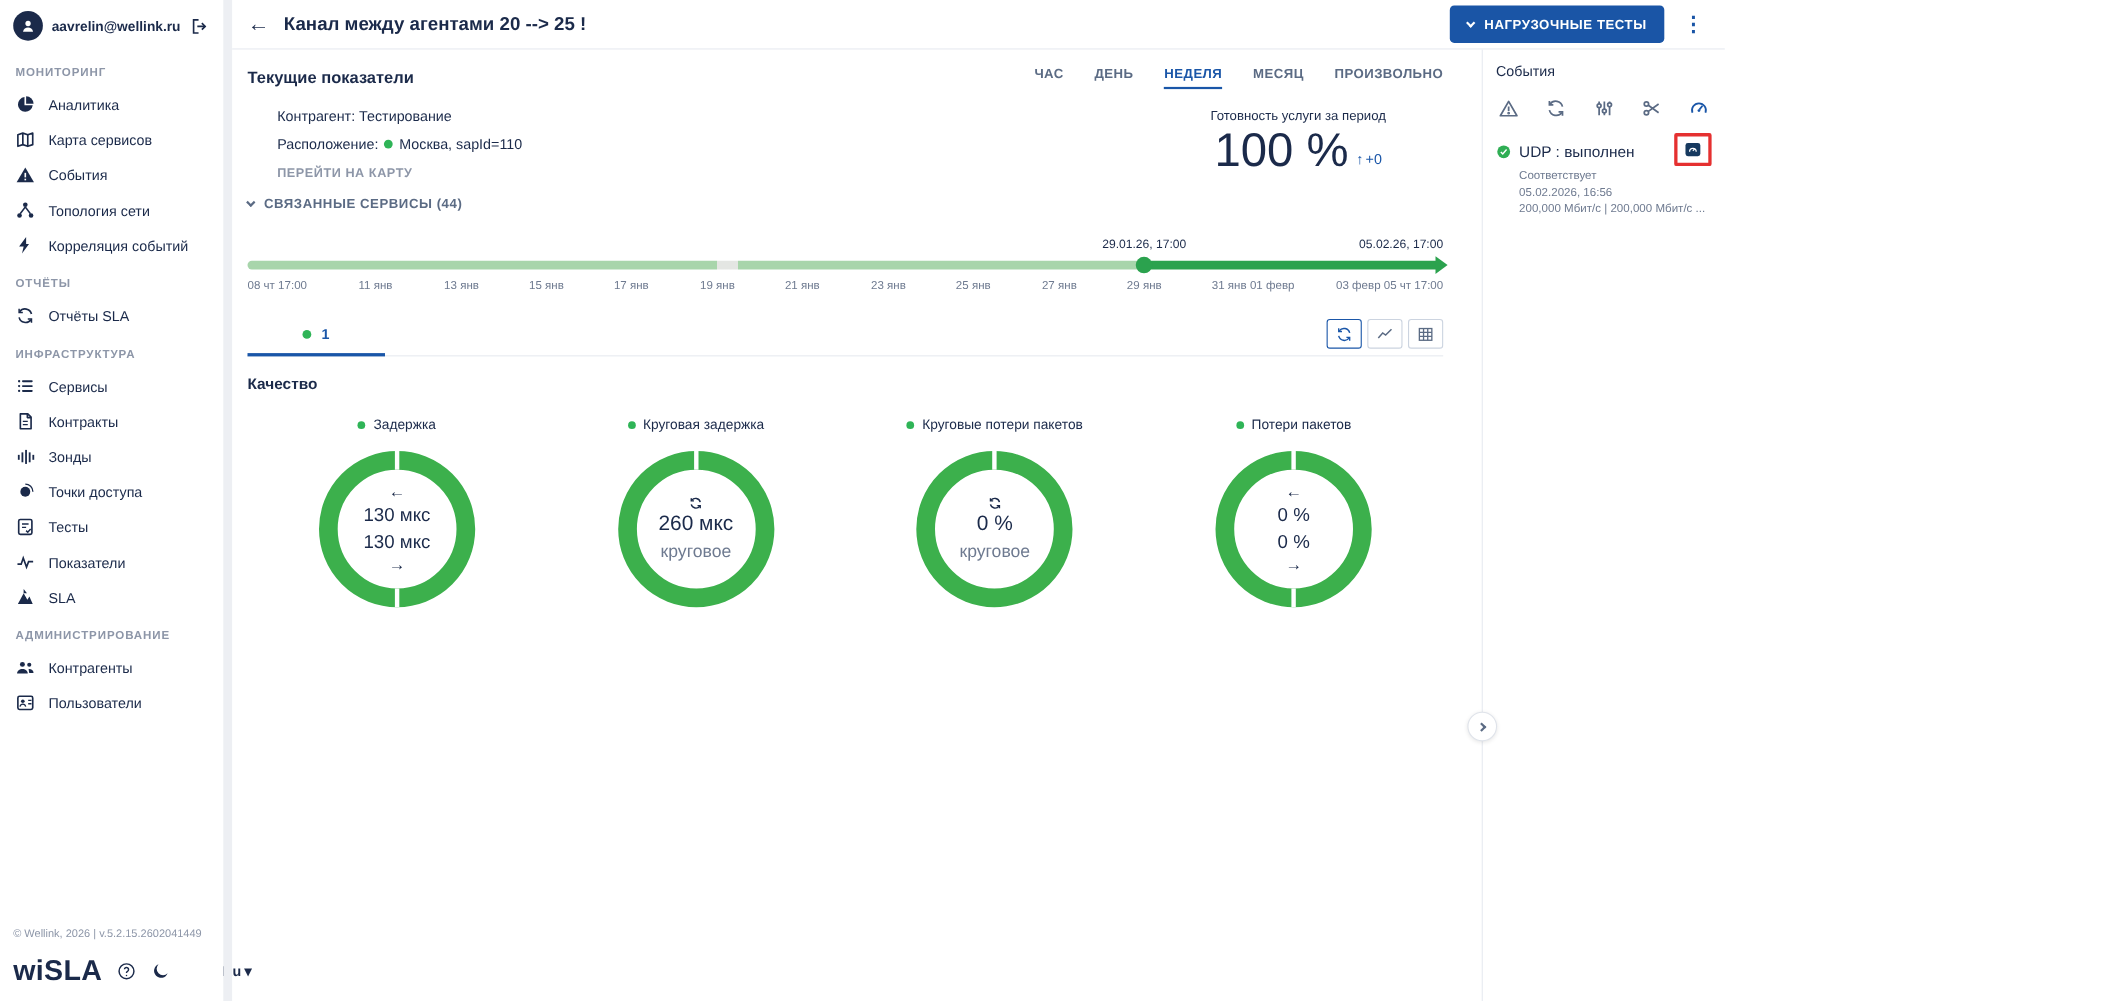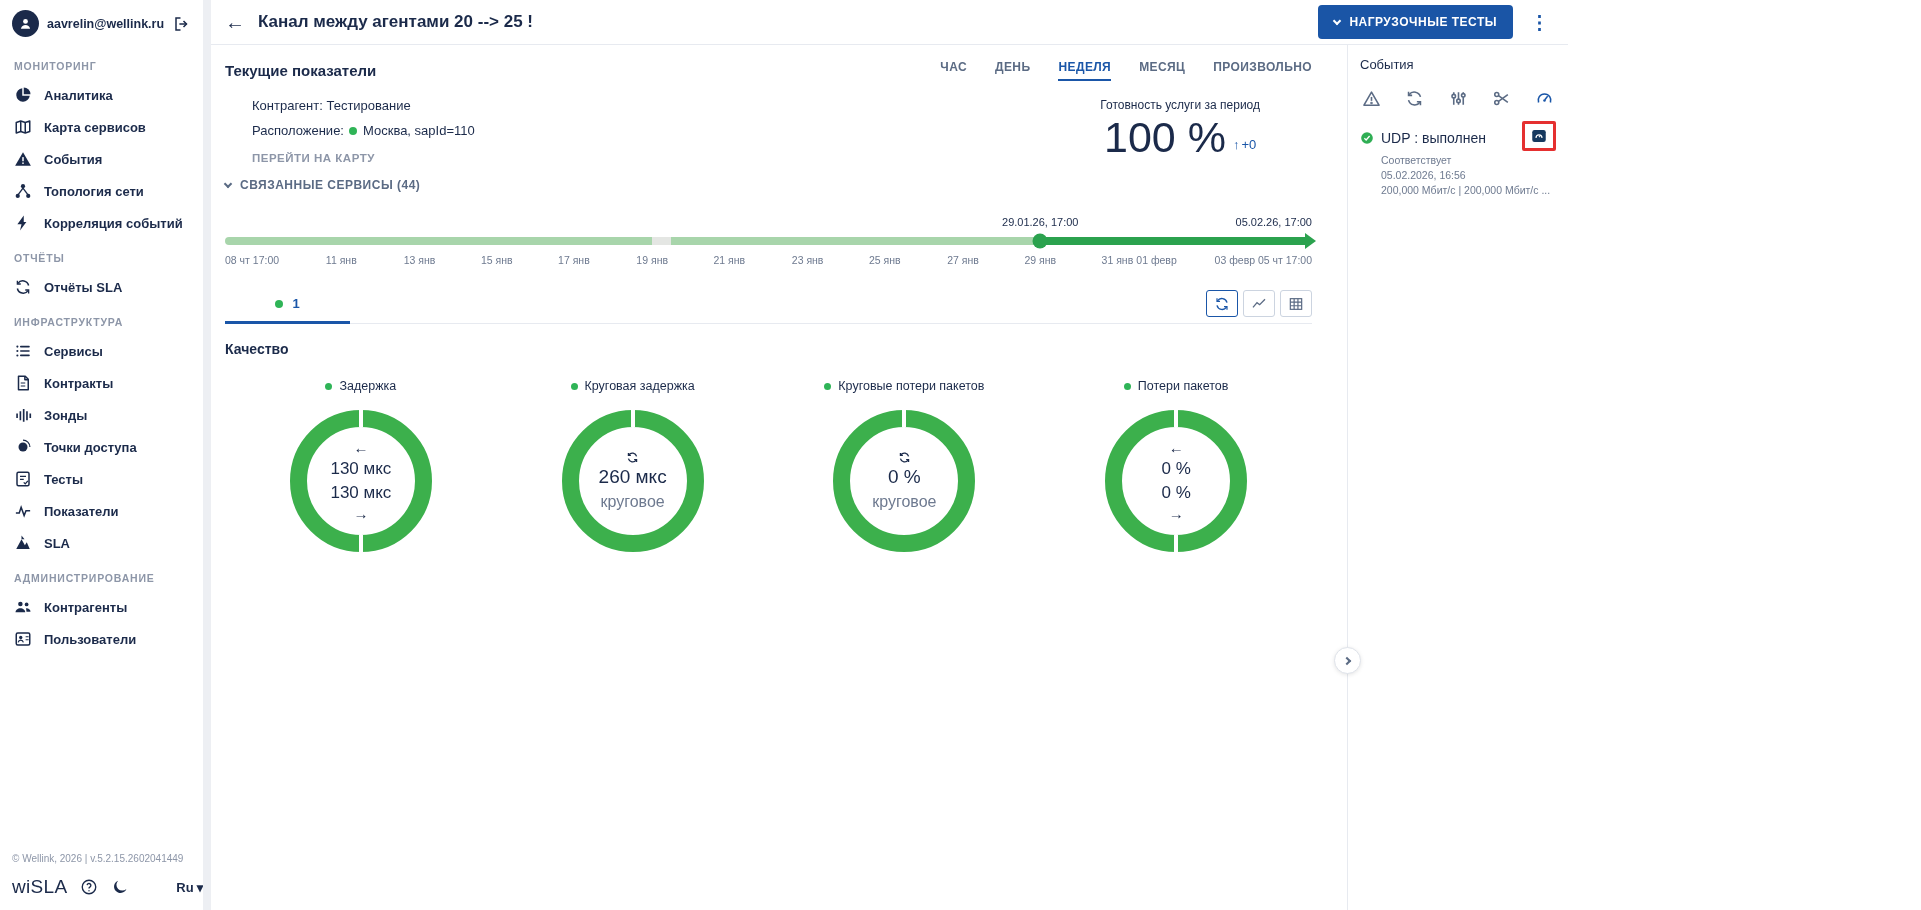--- a/index.html
+++ b/index.html
@@ -13,26 +13,26 @@
   
   .sidebar { width:203px; flex:none; display:flex; flex-direction:column; background:#fff; }
   .sb-top { display:flex; align-items:center; gap:8px; padding:10px 12px 8px 12px; }
   .avatar { width:27px; height:27px; border-radius:50%; background:#1b2a4a; display:flex; align-items:center; justify-content:center; flex:none; }
   .avatar svg { width:17px; height:17px; }
   .sb-email { font-size:12.5px; font-weight:700; flex:1; white-space:nowrap; }
   .exit-btn { color:#1b2a4a; cursor:pointer; display:flex; }
   .exit-btn svg { width:18px; height:18px; }
   .sb-nav { flex:1; padding-top:2px; }
   .sb-sec { font-size:10.5px; font-weight:700; color:#8d96a8; letter-spacing:.8px; padding:13px 14px 7px 14px; }
-  .sb-item { display:flex; align-items:center; gap:12px; padding:7px 14px; font-size:13px; font-weight:700; cursor:pointer; white-space:nowrap; }
+  .sb-item { display:flex; align-items:center; gap:12px; padding:7px 14px; font-size:13px; font-weight:400; cursor:pointer; white-space:nowrap; }
   .sb-item svg { width:18px; height:18px; flex:none; }
   .sb-foot { padding:6px 12px 12px 12px; }
   .sb-ver { font-size:10px; color:#8d96a8; margin-bottom:12px; white-space:nowrap; }
   .sb-bottom { display:flex; align-items:center; gap:13px; }
-  .logo { font-size:19px; font-weight:400; letter-spacing:.3px; flex:1; cursor:pointer; }
+  .logo { font-size:26px; font-weight:700; letter-spacing:.3px; flex:1; cursor:pointer; }
   .sb-bot-ic { display:flex; color:#1b2a4a; cursor:pointer; }
   .sb-bot-ic svg { width:18px; height:18px; }
   .lang { display:flex; align-items:center; gap:3px; font-size:13px; font-weight:600; cursor:pointer;margin-left:34px; }
 
   .gap-strip { width:8px; background:#edeff3; flex:none; }
 
   
   .content { flex:1; display:flex; flex-direction:column; min-width:0; }
   .topbar { height:45px; flex:none; display:flex; align-items:center; gap:13px; padding:0 15px 0 14px; border-bottom:1px solid #e7eaf0; }
   .back-btn { font-size:20px; cursor:pointer; line-height:1; }

